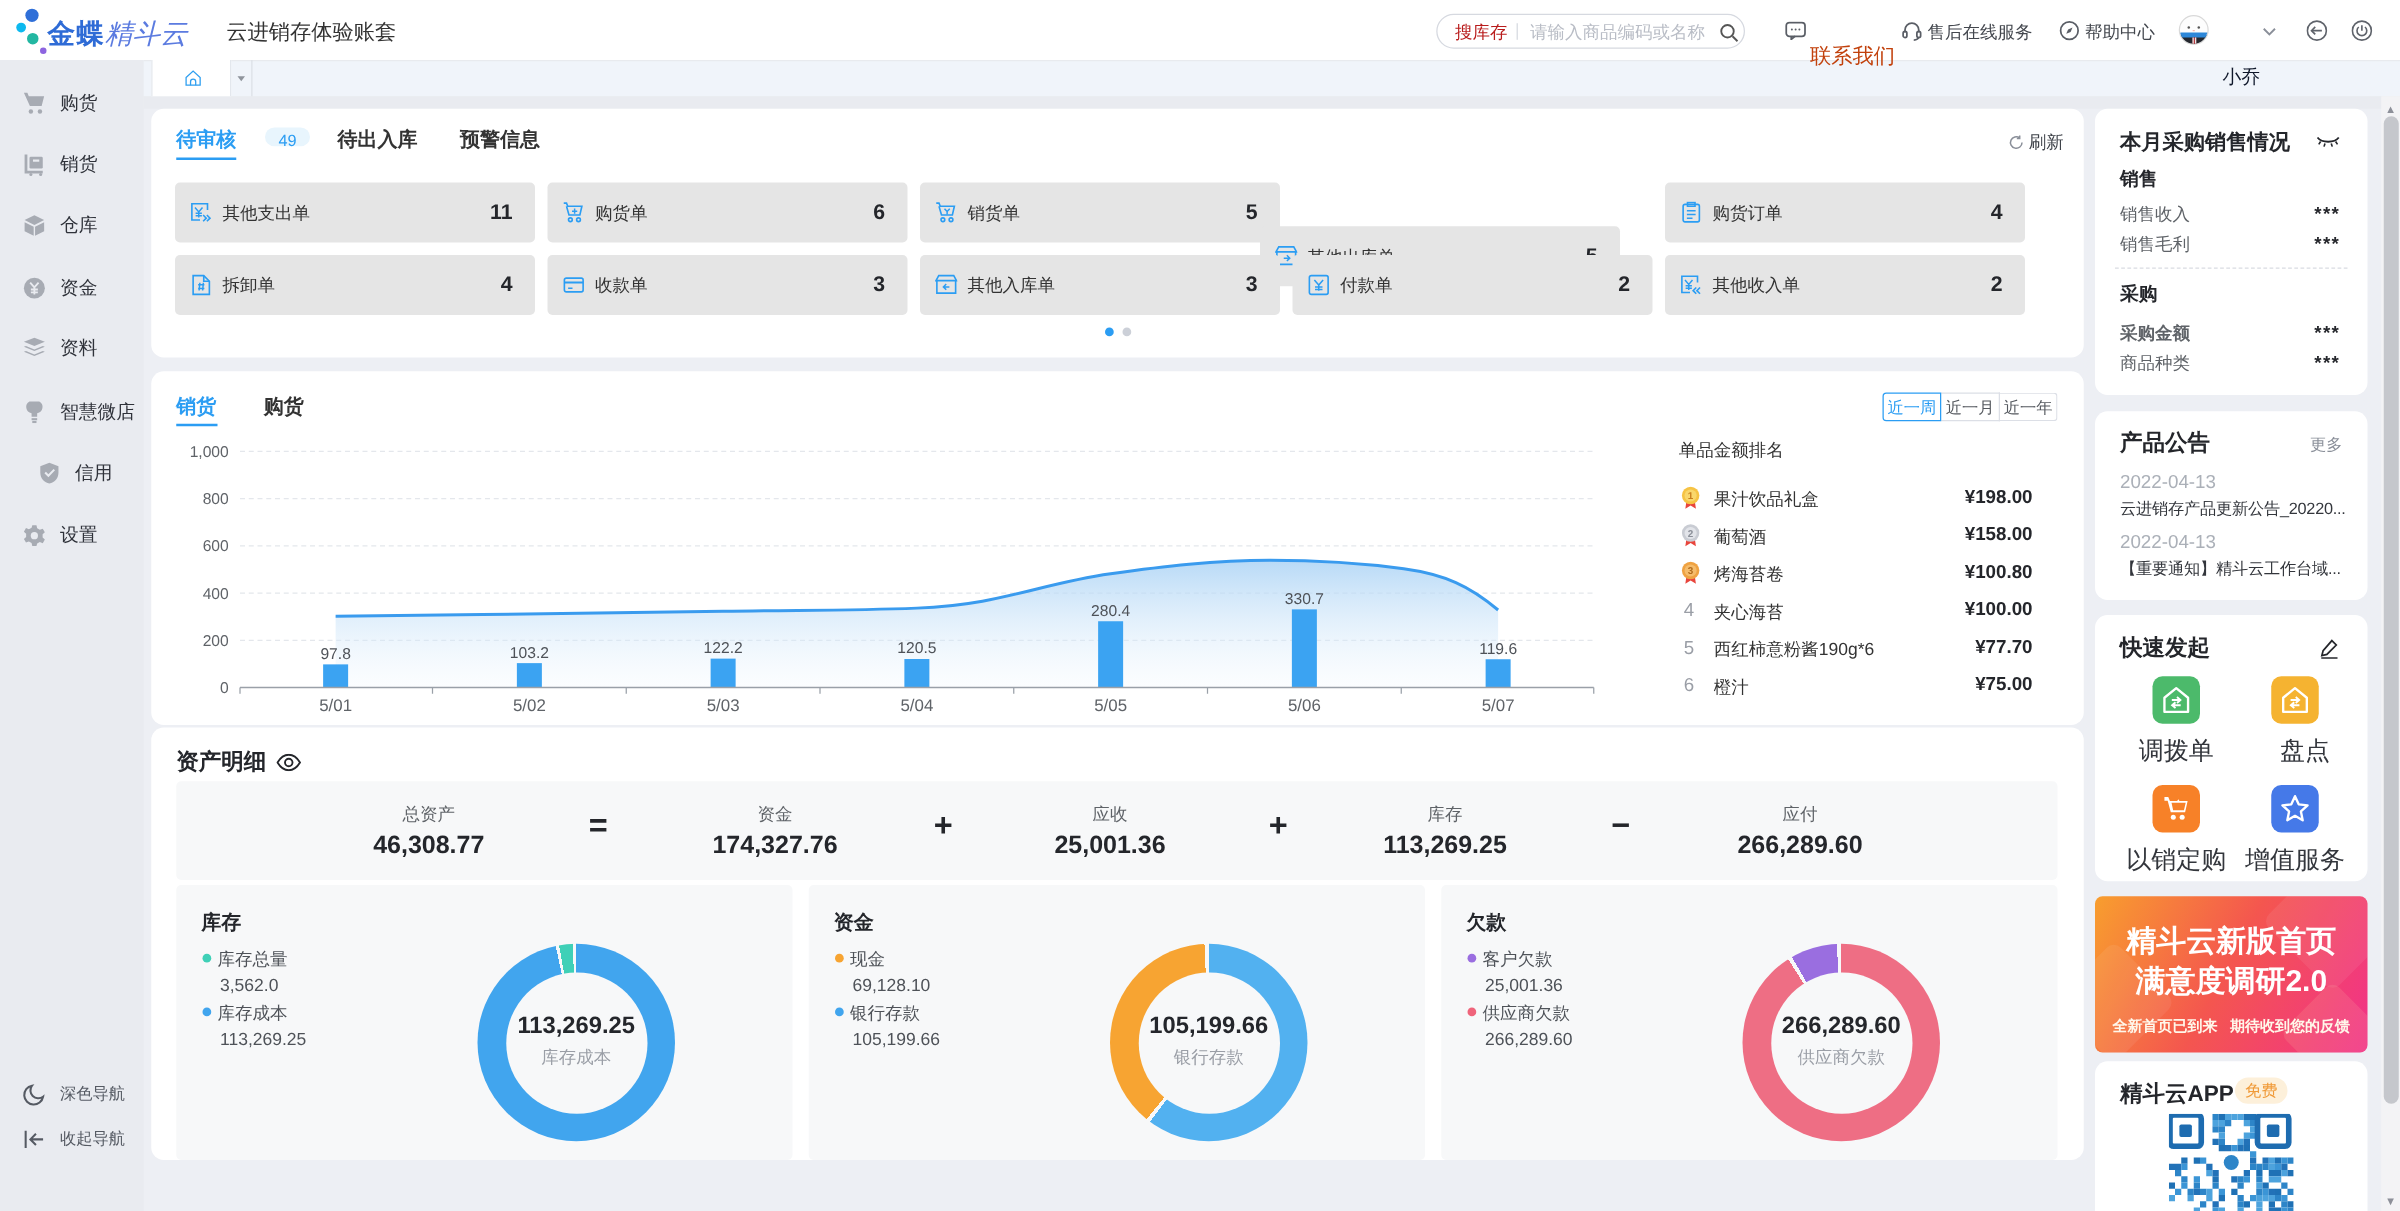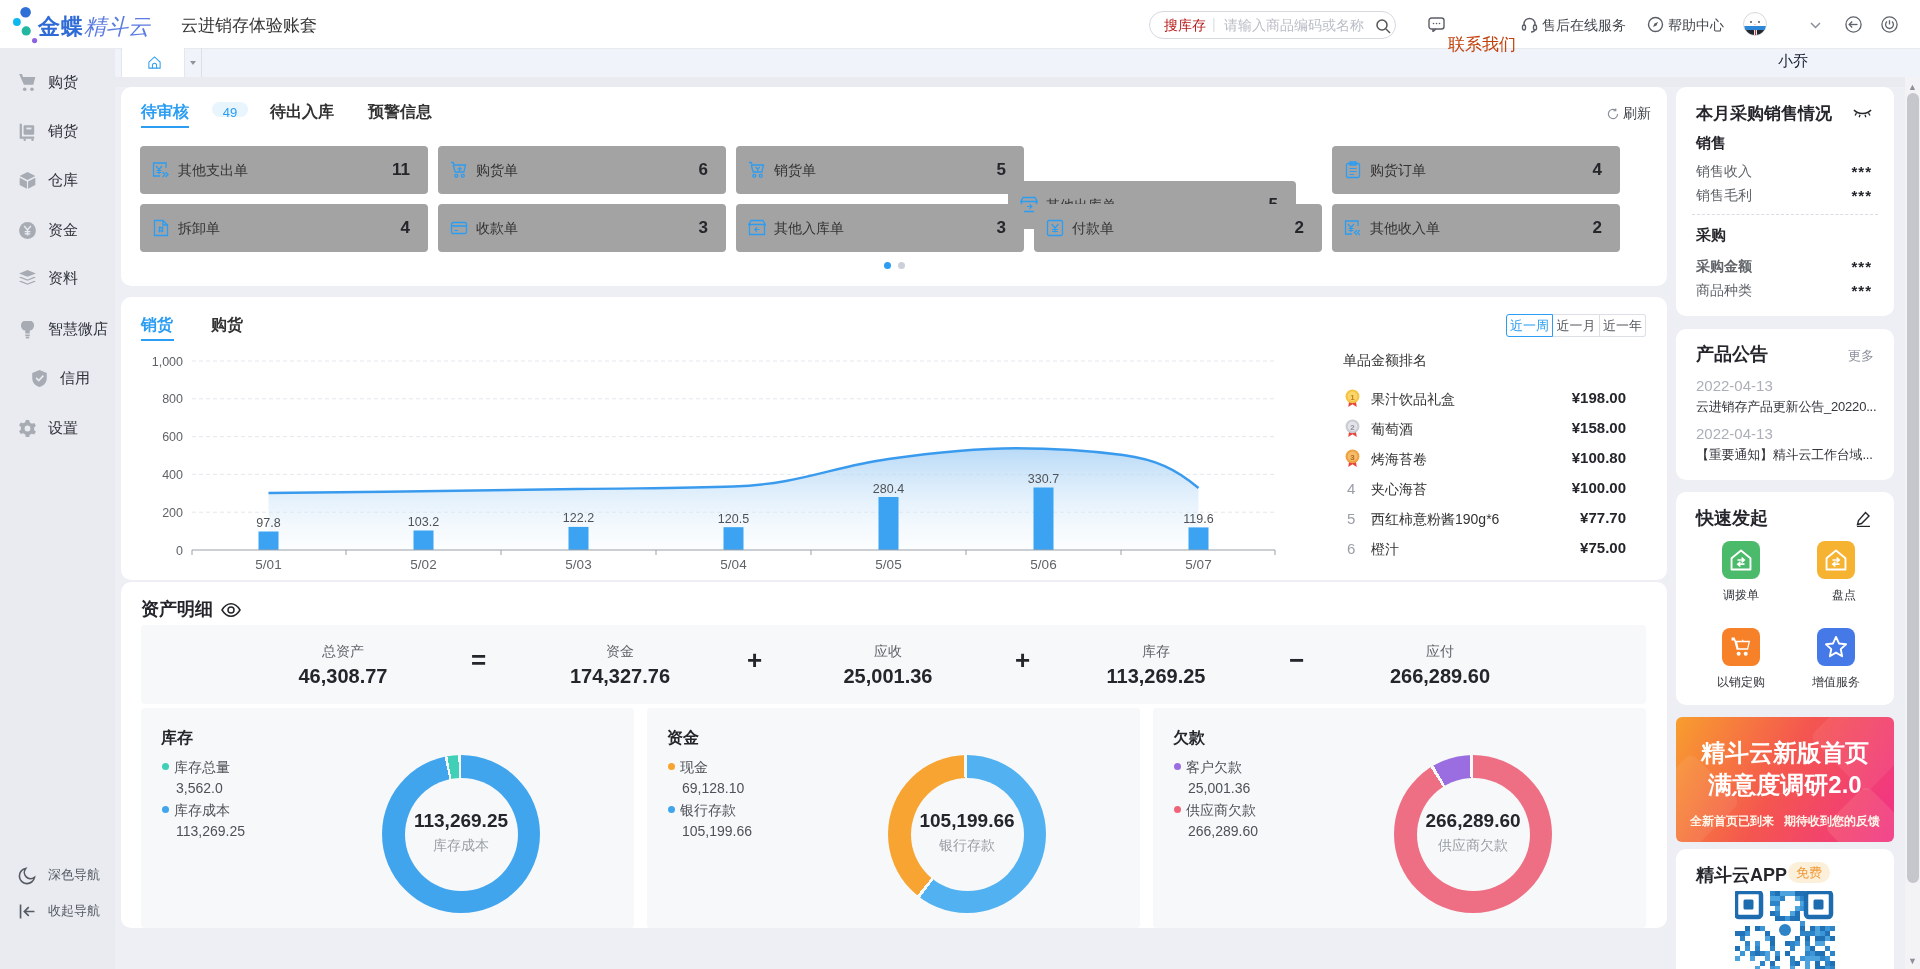--- a/index.html
+++ b/index.html
@@ -19,21 +19,21 @@
 #sidebar { position:absolute; left:0; top:48px; width:115px; height:921px; background:#e9ebf0; }
 .mitem { position:absolute; left:0; width:115px; height:20px; display:flex; align-items:center; }
 .mitem svg { margin-left:18px; width:19px; height:19px; }
 .mitem span { margin-left:11px; font-size:15px; color:#2f323a; }
 .mfoot span { font-size:13px; color:#555a63; }
 
 #sbtrack { position:absolute; left:1905px; top:77px; width:15px; height:892px; background:#f3f3f5; }
 #sbthumb { position:absolute; left:1906.5px; top:93px; width:12px; height:790px; background:#c5c7cc; border-radius:6px; }
 .sarrow { position:absolute; left:1905px; width:15px; height:15px; font-size:9px; color:#8d9099; text-align:center; line-height:15px; }
 
-.tile { position:absolute; width:288px; height:48px; background:#a3a3a3; border-radius:4px; }
+.tile { position:absolute; width:288px; height:48px; background:#e5e5e5; border-radius:4px; }
 .tile .ti { position:absolute; left:12px; top:15px; width:18px; height:18px; }
 .tile .tn { position:absolute; left:38px; top:16px; font-size:14px; color:#333; }
 .tile .tv { position:absolute; right:18px; top:14px; font-size:17px; font-weight:bold; color:#24262b; }
 
 .rrow { position:absolute; left:1222px; width:283px; height:20px; }
 .rmed { position:absolute; left:0; top:0; width:19px; height:19px; }
 .rnum { position:absolute; left:4px; top:1px; font-size:15px; color:#9a9ea6; }
 .rname { position:absolute; left:28px; top:2px; font-size:14px; color:#333; }
 .rval { position:absolute; right:0; top:0; font-size:15px; font-weight:bold; color:#24262b; }
 
@@ -49,21 +49,21 @@
 .lv { position:absolute; left:35px; font-size:14px; color:#4e5258; }
 .donut { position:absolute; width:158px; height:158px; border-radius:50%; }
 .dhole { position:absolute; width:113px; height:113px; border-radius:50%; background:#f7f8f9; text-align:center; }
 .dv { font-size:19px; font-weight:bold; color:#24262b; margin-top:32px; }
 .dl { font-size:14px; color:#9a9ea6; margin-top:5px; }
 
 .rlab { position:absolute; left:20px; font-size:14px; color:#5f6368; }
 .rstars { position:absolute; right:22px; font-size:15px; font-weight:bold; color:#24262b; letter-spacing:1px; }
 .qicon { position:absolute; width:38px; height:38px; border-radius:8px; }
 .qicon svg { width:26px; height:26px; margin:6px; }
-.qlab { position:absolute; font-size:12px; color:#33363c; width:84px; text-align:center; }
+.qlab { position:absolute; font-size:20px; color:#33363c; width:84px; text-align:center; }
 </style>
 </head>
 <body>
 <div id="sidebar">
   <div class="mitem" style="top:24px;">
     <svg width="17" height="17" viewBox="0 0 17 17" fill="#a7abb3">
         <path d="M1 1 h2.5 l1 2.5 h11 l-1.8 7 h-8.4 z"></path>
         <circle cx="6" cy="14.5" r="1.6"></circle>
         <circle cx="12.5" cy="14.5" r="1.6"></circle>
       </svg>

